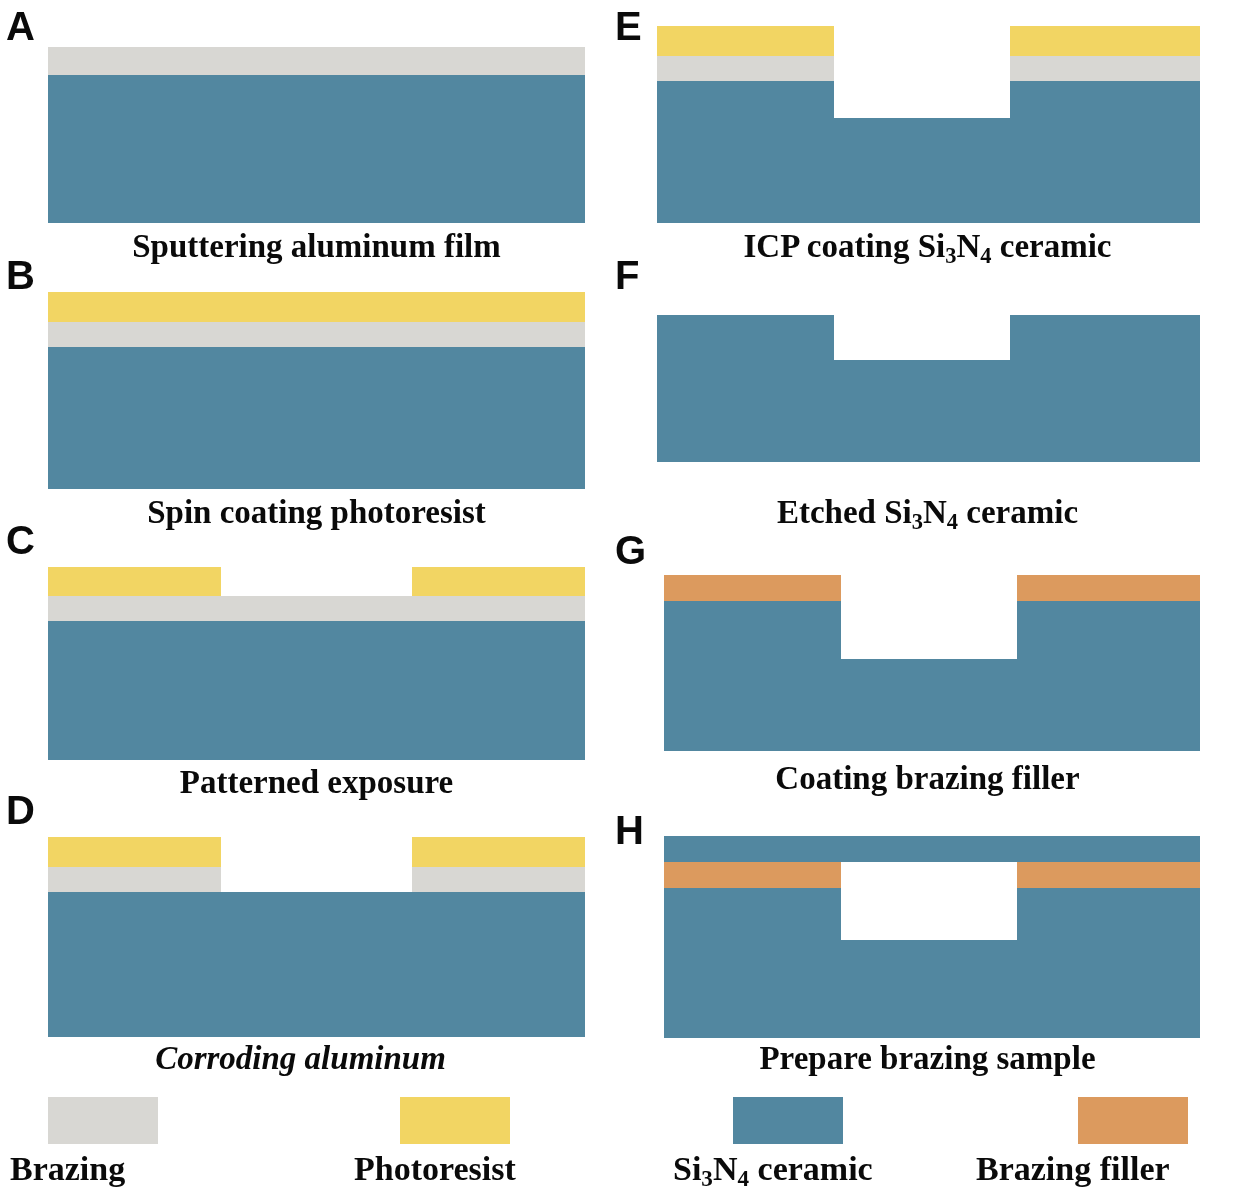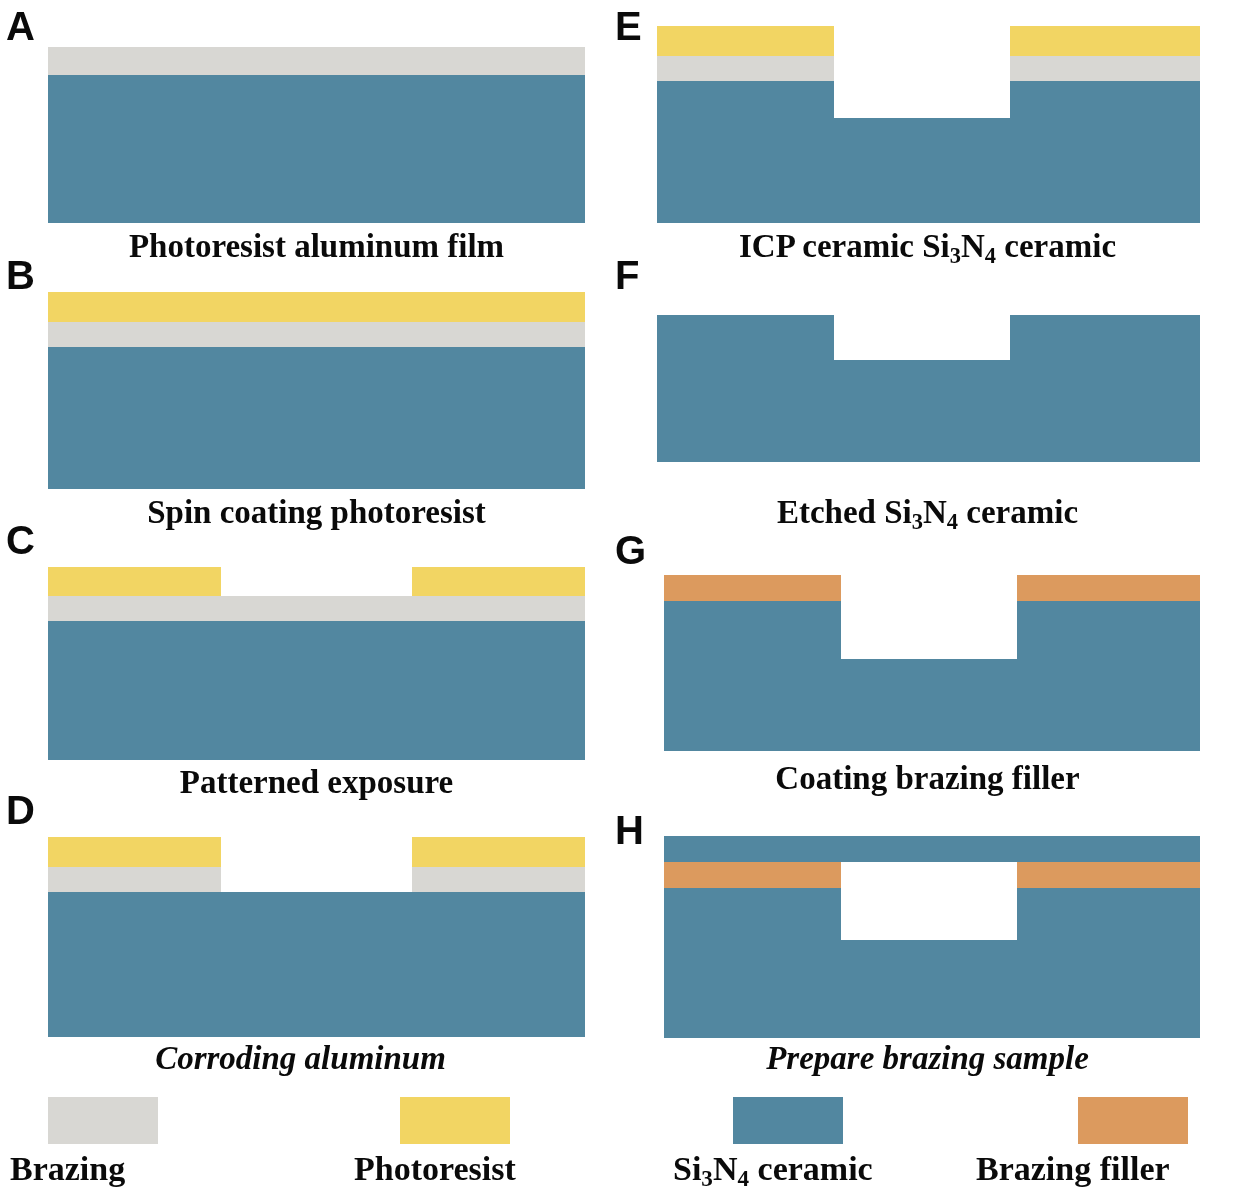--- a/index.html
+++ b/index.html
@@ -80,21 +80,21 @@
 <body>
 
 <div class="figure">
 
   <div class="panel">
     <div class="panel-letter" style="left:6px; top:6px;">A</div>
     <div class="stage">
       <div class="layer" style="left:48px; top:47px; width:537px; height:28px; background:#d8d7d3;"></div>
       <div class="layer" style="left:48px; top:75px; width:537px; height:148px; background:#5287a0;"></div>
     </div>
-    <div class="caption" style="left:48px; top:228px; width:537px;">Photoresist aluminum film</div>
+    <div class="caption" style="left:48px; top:228px; width:537px;">Sputtering aluminum film</div>
   </div>
 
   <div class="panel">
     <div class="panel-letter" style="left:6px; top:255px;">B</div>
     <div class="stage">
       <div class="layer" style="left:48px; top:292px; width:537px; height:30px; background:#f2d563;"></div>
       <div class="layer" style="left:48px; top:322px; width:537px; height:25px; background:#d8d7d3;"></div>
       <div class="layer" style="left:48px; top:347px; width:537px; height:142px; background:#5287a0;"></div>
     </div>
     <div class="caption" style="left:48px; top:494px; width:537px;">Spin coating photoresist</div>
@@ -127,21 +127,21 @@
     <div class="panel-letter" style="left:615px; top:6px;">E</div>
     <div class="stage">
       <div class="layer" style="left:657px; top:26px; width:177px; height:30px; background:#f2d563;"></div>
       <div class="layer" style="left:1010px; top:26px; width:190px; height:30px; background:#f2d563;"></div>
       <div class="layer" style="left:657px; top:56px; width:177px; height:25px; background:#d8d7d3;"></div>
       <div class="layer" style="left:1010px; top:56px; width:190px; height:25px; background:#d8d7d3;"></div>
       <div class="layer" style="left:657px; top:81px; width:177px; height:142px; background:#5287a0;"></div>
       <div class="layer" style="left:1010px; top:81px; width:190px; height:142px; background:#5287a0;"></div>
       <div class="layer" style="left:834px; top:118px; width:176px; height:105px; background:#5287a0;"></div>
     </div>
-    <div class="caption" style="left:640px; top:228px; width:575px;"><span>ICP ceramic Si</span><sub>3</sub><span>N</span><sub>4</sub><span> ceramic</span></div>
+    <div class="caption" style="left:640px; top:228px; width:575px;"><span>ICP coating Si</span><sub>3</sub><span>N</span><sub>4</sub><span> ceramic</span></div>
   </div>
 
   <div class="panel">
     <div class="panel-letter" style="left:615px; top:255px;">F</div>
     <div class="stage">
       <div class="layer" style="left:657px; top:315px; width:177px; height:147px; background:#5287a0;"></div>
       <div class="layer" style="left:1010px; top:315px; width:190px; height:147px; background:#5287a0;"></div>
       <div class="layer" style="left:834px; top:360px; width:176px; height:102px; background:#5287a0;"></div>
     </div>
     <div class="caption" style="left:640px; top:494px; width:575px;"><span>Etched Si</span><sub>3</sub><span>N</span><sub>4</sub><span> ceramic</span></div>
@@ -162,21 +162,21 @@
   <div class="panel">
     <div class="panel-letter" style="left:615px; top:810px;">H</div>
     <div class="stage">
       <div class="layer" style="left:664px; top:836px; width:536px; height:26px; background:#5287a0;"></div>
       <div class="layer" style="left:664px; top:862px; width:177px; height:26px; background:#dc9a5e;"></div>
       <div class="layer" style="left:1017px; top:862px; width:183px; height:26px; background:#dc9a5e;"></div>
       <div class="layer" style="left:664px; top:888px; width:177px; height:150px; background:#5287a0;"></div>
       <div class="layer" style="left:1017px; top:888px; width:183px; height:150px; background:#5287a0;"></div>
       <div class="layer" style="left:841px; top:940px; width:176px; height:98px; background:#5287a0;"></div>
     </div>
-    <div class="caption" style="left:640px; top:1040px; width:575px;font-style:italic;">Prepare brazing sample</div>
+    <div class="caption" style="left:640px; top:1040px; width:575px;">Prepare brazing sample</div>
   </div>
 
   <div class="legend">
 
     <div class="legend-item">
       <div class="legend-swatch" style="left: 48px; top: 1097px; background: rgb(216, 215, 211);"></div>
       <div class="legend-label" style="left:10px; top:1150px;">Brazing</div>
     </div>
 
     <div class="legend-item">

